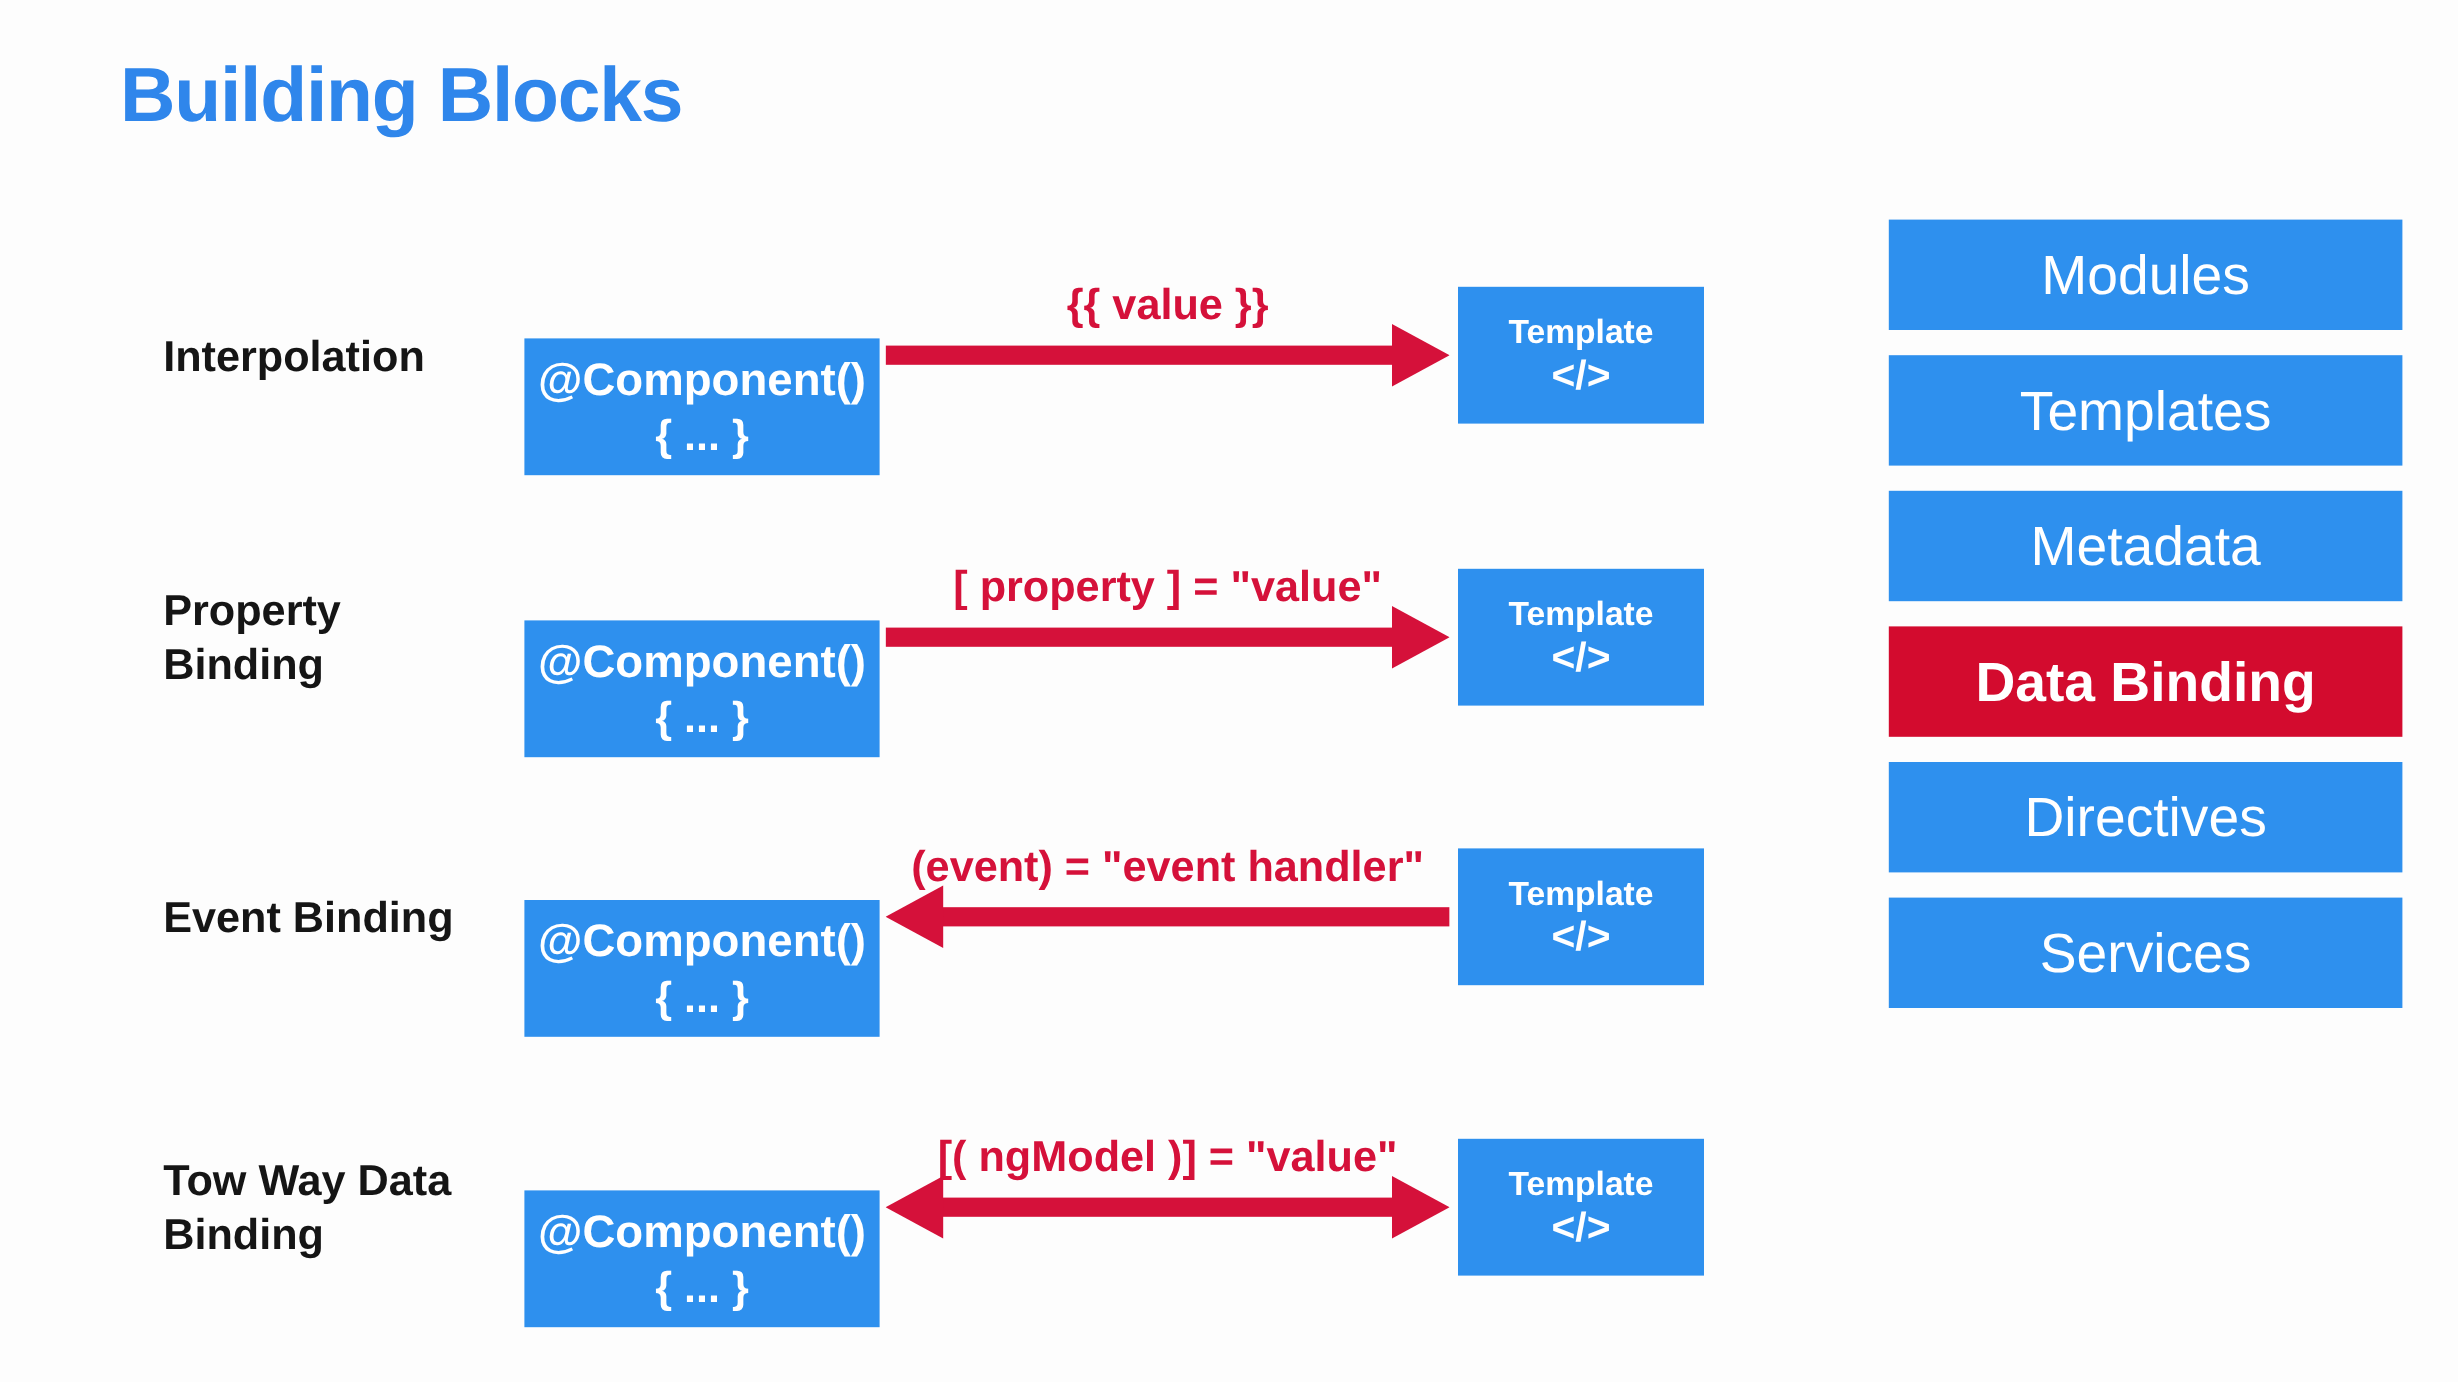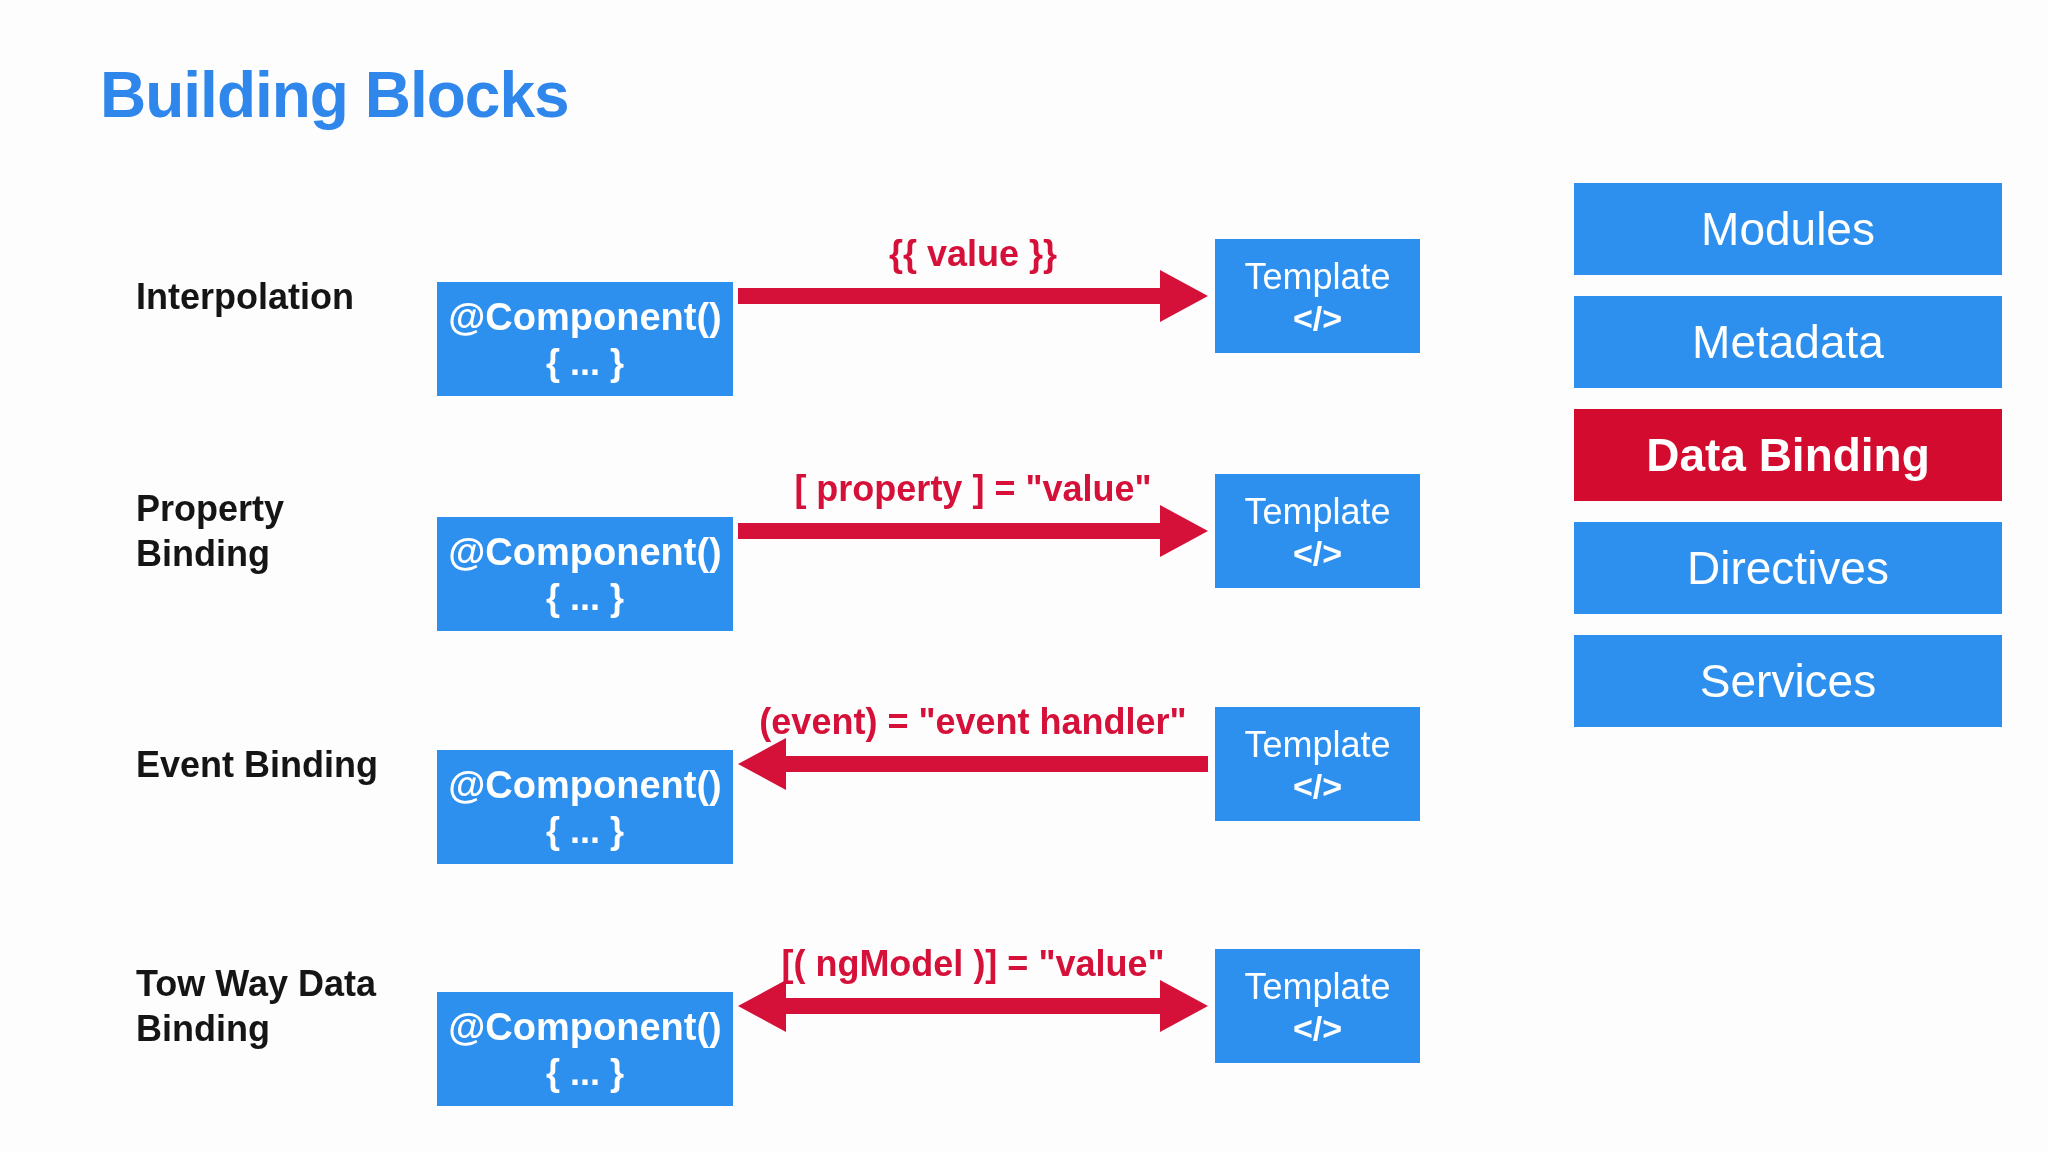--- a/index.html
+++ b/index.html
@@ -3,21 +3,21 @@
 <meta charset="utf-8">
 <style>
   html,body{margin:0;padding:0;}
   body{
     width:2048px;height:1152px;
     background:#FDFDFD;
     font-family:"Liberation Sans","DejaVu Sans",sans-serif;
     position:relative;overflow:hidden;
   }
   .page-title{
-    position:absolute;left:100px;top:58px;
+    position:absolute;left:100px;top:42px;
     font-size:64px;font-weight:bold;color:#2F86EB;
     letter-spacing:-1px;
   }
   
   .row{position:absolute;left:0;width:2048px;height:114px;}
   .row-label{
     position:absolute;left:136px;top:0;width:330px;height:114px;
     display:flex;align-items:center;
     font-size:36px;font-weight:bold;color:#151515;
     line-height:1.25;white-space:pre-line;
@@ -30,21 +30,21 @@
     margin-top:43px;
   }
   .comp-box .line1{font-size:38px;font-weight:bold;line-height:1.25;}
   .comp-box .line2{font-size:36px;font-weight:bold;line-height:1.2;}
   .tmpl-box{
     position:absolute;left:1215px;top:0;width:205px;height:114px;
     background:#2E90EE;color:#fff;
     display:flex;flex-direction:column;align-items:center;justify-content:center;
     text-align:center;
   }
-  .tmpl-box .line1{font-size:36px;font-weight:normal;line-height:1.25;}
+  .tmpl-box .line1{font-size:28px;font-weight:bold;line-height:1.25;}
   .tmpl-box .line2{font-size:34px;font-weight:bold;line-height:1.15;}
   .arrow{position:absolute;left:738px;top:25px;width:470px;height:64px;}
   .arrow svg{display:block;width:470px;height:64px;}
   .arrow-fill{fill:#D5113A;}
   .arrow-label{
     position:absolute;left:738px;top:-8px;width:470px;height:46px;
     text-align:center;font-size:36px;font-weight:bold;color:#D5113A;
     line-height:46px;white-space:nowrap;
   }
   .row1{top:239px;}
@@ -140,17 +140,18 @@
     </svg>
   </div>
   <div class="tmpl-box">
     <div class="line1">Template</div>
     <div class="line2">&lt;/&gt;</div>
   </div>
 </div>
 
 <div class="sidebar">
   <div class="sidebar-item">Modules</div>
+  <div class="sidebar-item">Templates</div>
   <div class="sidebar-item">Metadata</div>
   <div class="sidebar-item active">Data Binding</div>
   <div class="sidebar-item">Directives</div>
   <div class="sidebar-item">Services</div>
 </div>
 
 </body></html>

